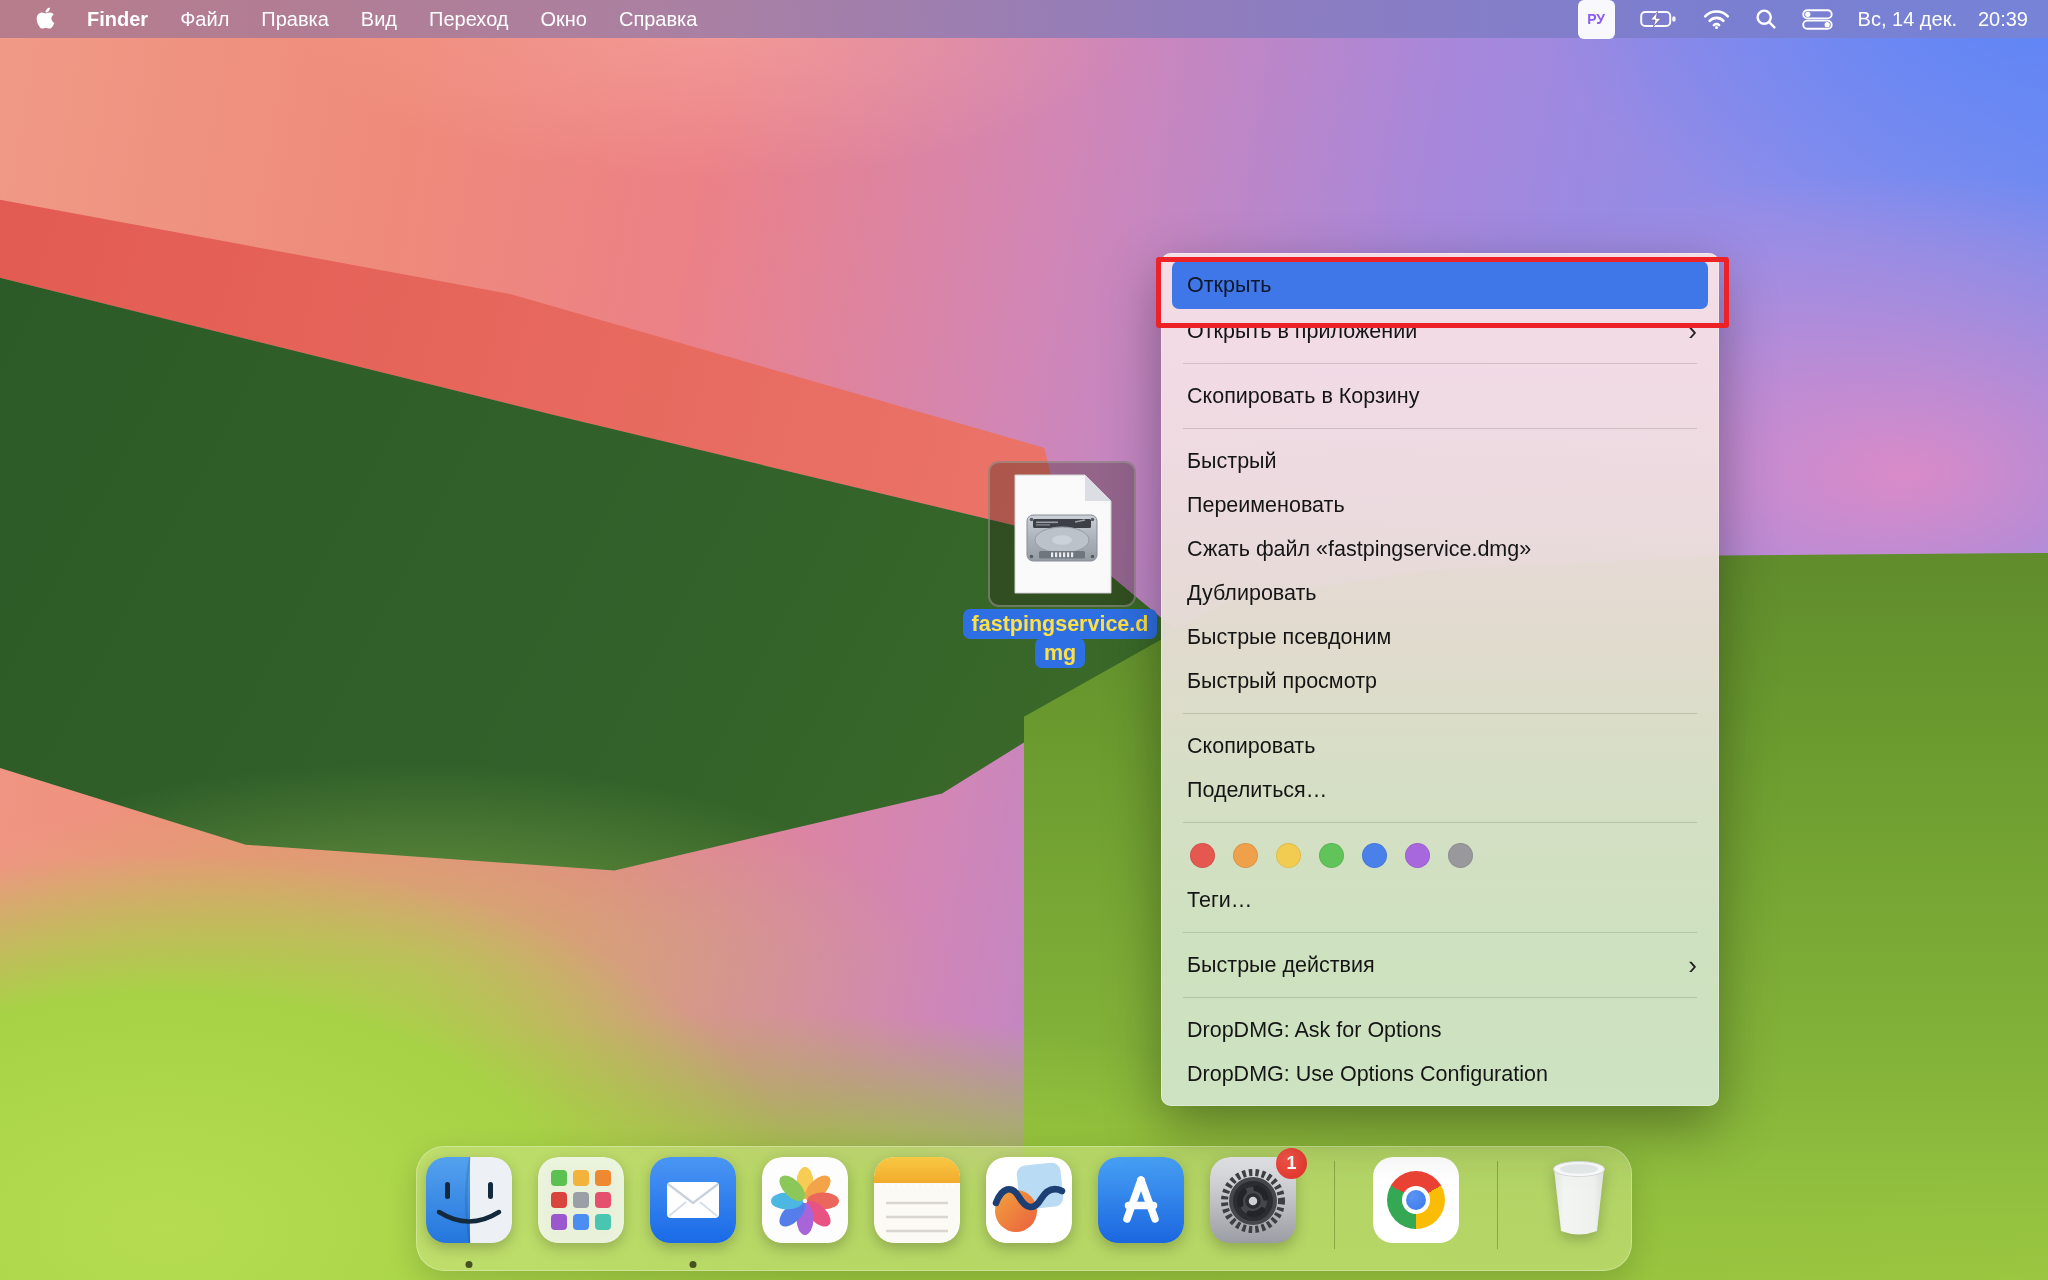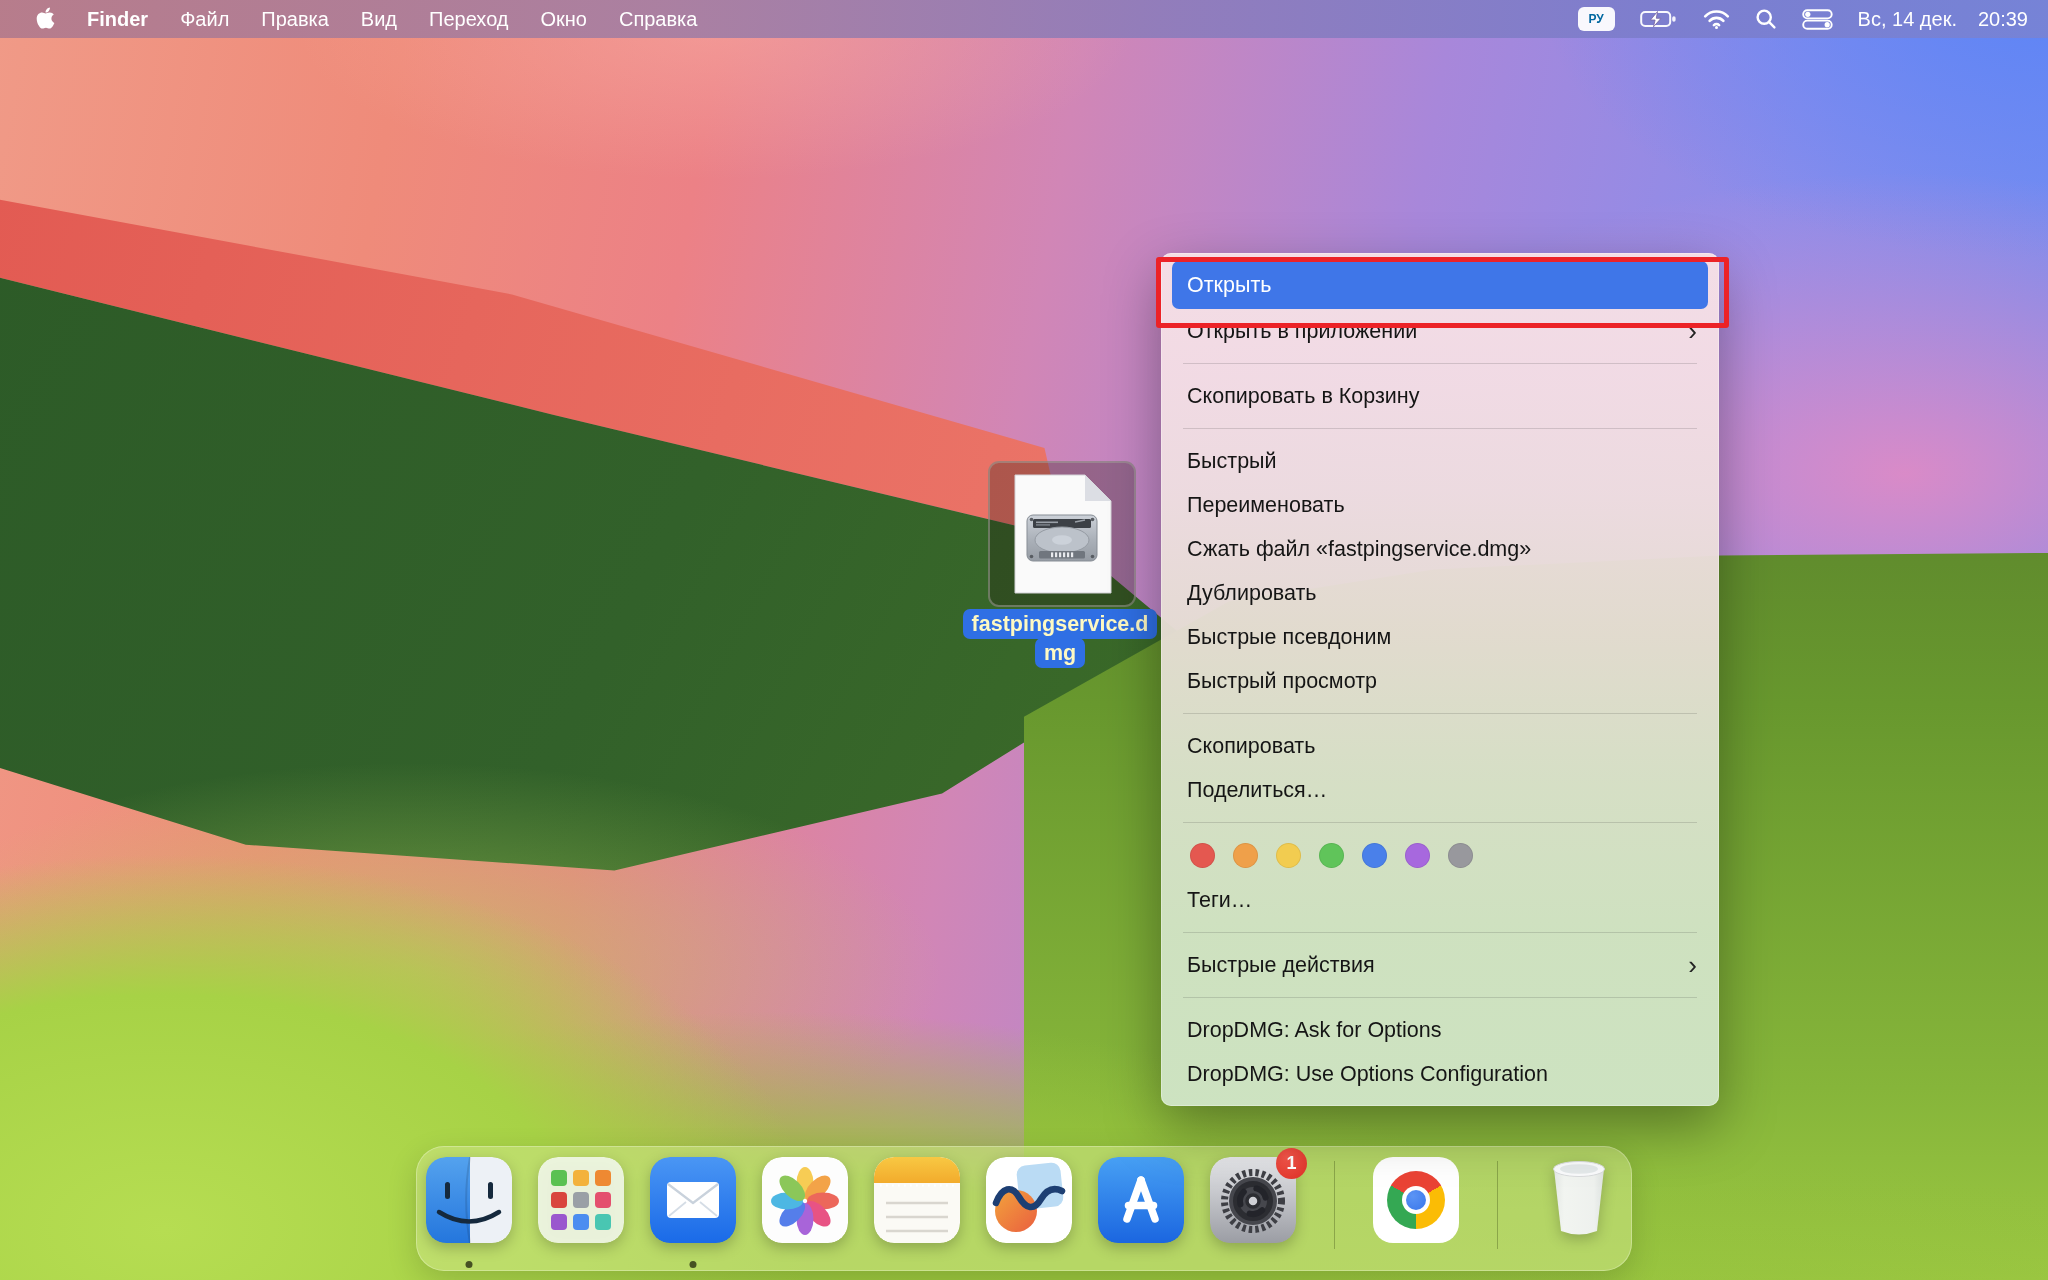--- a/index.html
+++ b/index.html
@@ -32,44 +32,44 @@
 
   
   .menubar{position:absolute;top:0;left:0;right:0;height:38px;z-index:60;
     background:linear-gradient(90deg,rgba(178,122,140,.92) 0%,rgba(165,126,162,.92) 32%,rgba(140,124,188,.92) 58%,rgba(123,125,205,.92) 82%,rgba(120,131,212,.92) 100%);
     display:flex;align-items:center;justify-content:space-between;color:#fff;font-size:20px;}
   .mb-left{display:flex;align-items:center;padding-left:22px;}
   .mb-apple{display:flex;align-items:center;padding:0 16px 2px 14px;}
   .mb-item{padding:0 16px;white-space:nowrap;}
   .mb-item.app{font-weight:700;}
   .mb-right{display:flex;align-items:center;gap:25px;padding-right:20px;}
-  .lang-chip{background:rgba(255,255,255,.95);color:#0369a1;font-weight:700;font-size:12px;
-    width:37px;height:24px;border-radius:6px;display:flex;align-items:center;justify-content:center;}
+  .lang-chip{background:rgba(255,255,255,.95);color:#8b5cf6;font-weight:700;font-size:14px;
+    width:37px;height:39px;border-radius:6px;display:flex;align-items:center;justify-content:center;}
   .status-icon{display:flex;align-items:center;}
   .mb-datetime{display:flex;gap:21px;white-space:nowrap;font-size:20px;}
 
   
   .dicon{position:absolute;left:988px;top:461px;width:144px;height:142px;z-index:10;
     background:rgba(32,22,16,.30);border:2px solid rgba(160,158,152,.55);border-radius:11px;
     display:flex;align-items:center;justify-content:center;}
   .dlabel{position:absolute;left:930px;top:609px;width:260px;z-index:10;
     display:flex;flex-direction:column;align-items:center;}
-  .dlabel-line{background:#2f6fe4;color:#fef9c3;font-weight:700;font-size:21.5px;line-height:26px;
+  .dlabel-line{background:#2f6fe4;color:#fde047;font-weight:700;font-size:21.5px;line-height:26px;
     padding:2px 9px;border-radius:7px;white-space:nowrap;}
   .dlabel-line + .dlabel-line{margin-top:-1px;}
 
   
   .menu{position:absolute;left:1161px;top:253px;width:558px;z-index:40;border-radius:10px;
     padding:8px 0 10px;font-size:21.5px;color:#151515;
     background:linear-gradient(180deg,rgba(246,224,230,.97) 0%,rgba(243,221,229,.97) 14%,rgba(238,221,224,.97) 28%,rgba(229,221,211,.97) 45%,rgba(217,225,202,.97) 62%,rgba(209,227,196,.97) 80%,rgba(207,228,197,.97) 100%);
     box-shadow:0 20px 55px rgba(0,0,0,.35),inset 0 0 0 1px rgba(255,255,255,.3);}
   .mi{height:44px;display:flex;align-items:center;padding:0 22px 0 26px;}
   .mi .lbl{flex:1;white-space:nowrap;overflow:hidden;}
   .mi .chev{font-size:26px;line-height:1;color:#222;margin-left:12px;font-weight:400;}
-  .mi.hl{height:48px;margin:0 11px;padding:0 14px 0 15px;background:#3f76e8;border-radius:7px;color:#ffffff;}
+  .mi.hl{height:48px;margin:0 11px;padding:0 14px 0 15px;background:#3f76e8;border-radius:7px;color:#0f172a;}
   .msep{height:1px;background:rgba(60,60,60,.18);margin:10px 22px;}
   .tags{display:flex;align-items:center;gap:18px;padding:10px 0 10px 29px;}
   .tag{width:25px;height:25px;border-radius:50%;box-shadow:inset 0 0 0 1px rgba(0,0,0,.08);}
 
   
   .annot{position:absolute;left:1156px;top:257px;width:563px;height:61px;z-index:55;
     border:5px solid #ec2227;border-radius:3px;pointer-events:none;}
 
   
   .dock{position:absolute;left:416px;top:1146px;width:1216px;height:125px;z-index:30;

